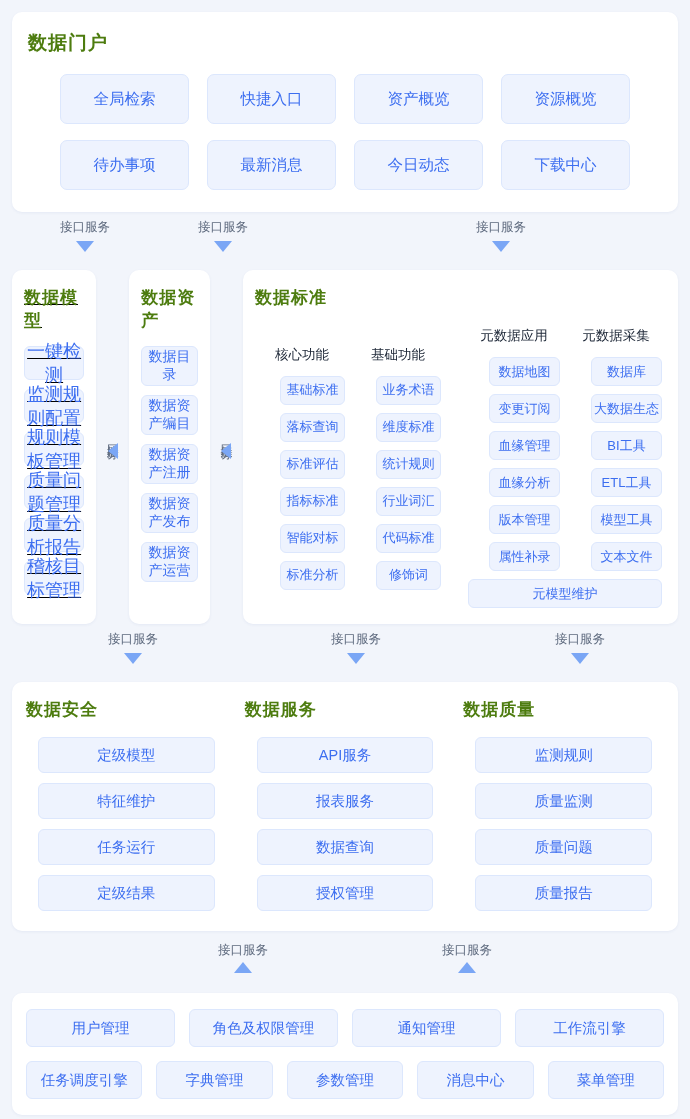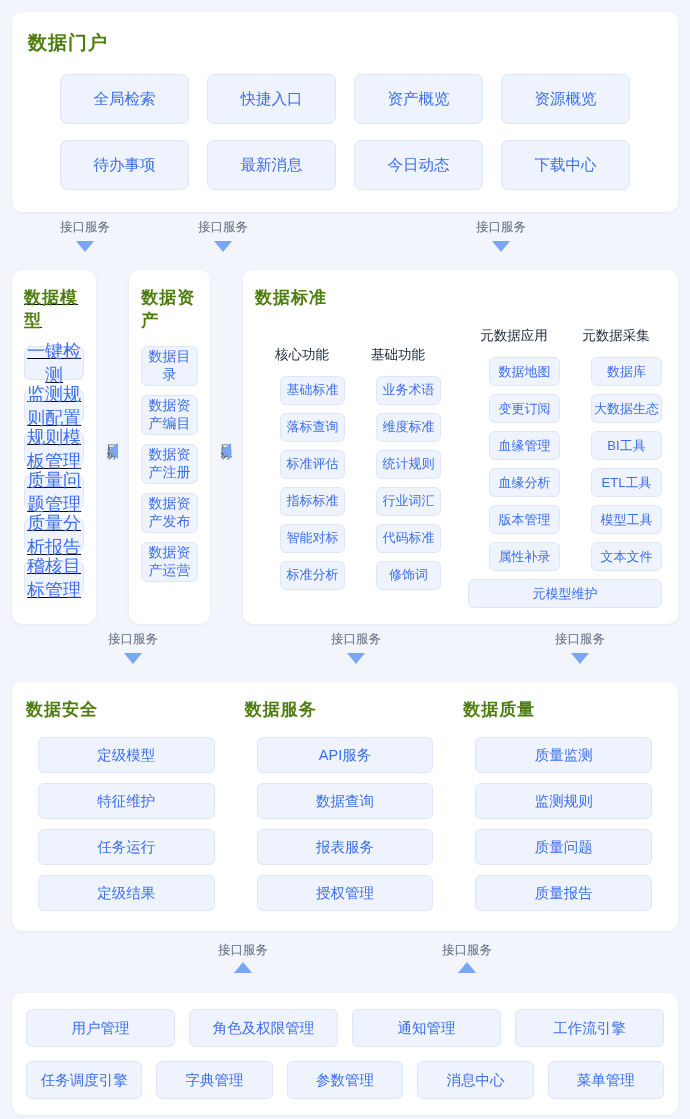--- a/index.html
+++ b/index.html
@@ -319,30 +319,30 @@
         <div class="pill">定级模型</div>
         <div class="pill">特征维护</div>
         <div class="pill">任务运行</div>
         <div class="pill">定级结果</div>
       </div>
     </div>
     <div class="lower-col">
       <div class="section-title">数据服务</div>
       <div class="vstack">
         <div class="pill">API服务</div>
+        <div class="pill">报表服务</div>
         <div class="pill">数据查询</div>
-        <div class="pill">报表服务</div>
         <div class="pill">授权管理</div>
       </div>
     </div>
     <div class="lower-col">
       <div class="section-title">数据质量</div>
       <div class="vstack">
+        <div class="pill">监测规则</div>
         <div class="pill">质量监测</div>
-        <div class="pill">监测规则</div>
         <div class="pill">质量问题</div>
         <div class="pill">质量报告</div>
       </div>
     </div>
   </div>
 
   <div class="conn-row" style="height:62px;">
     <div class="conn up" style="left:188px; top:12px;">
       <div class="lbl">接口服务</div>
       <div class="arrow-up"></div>

